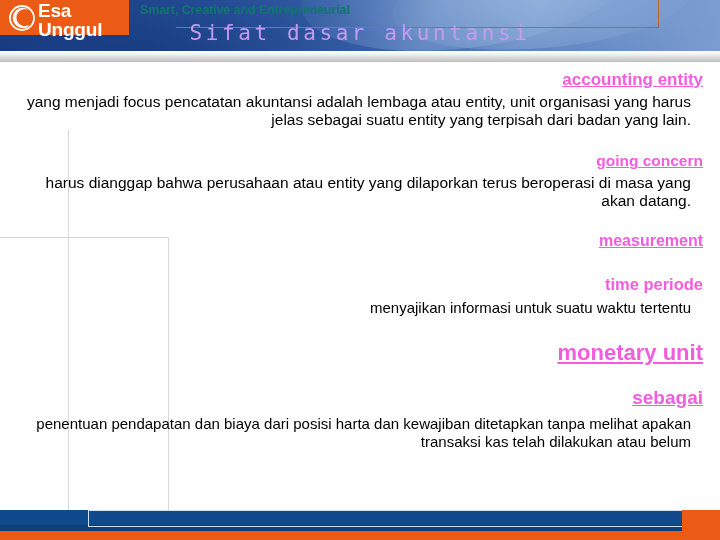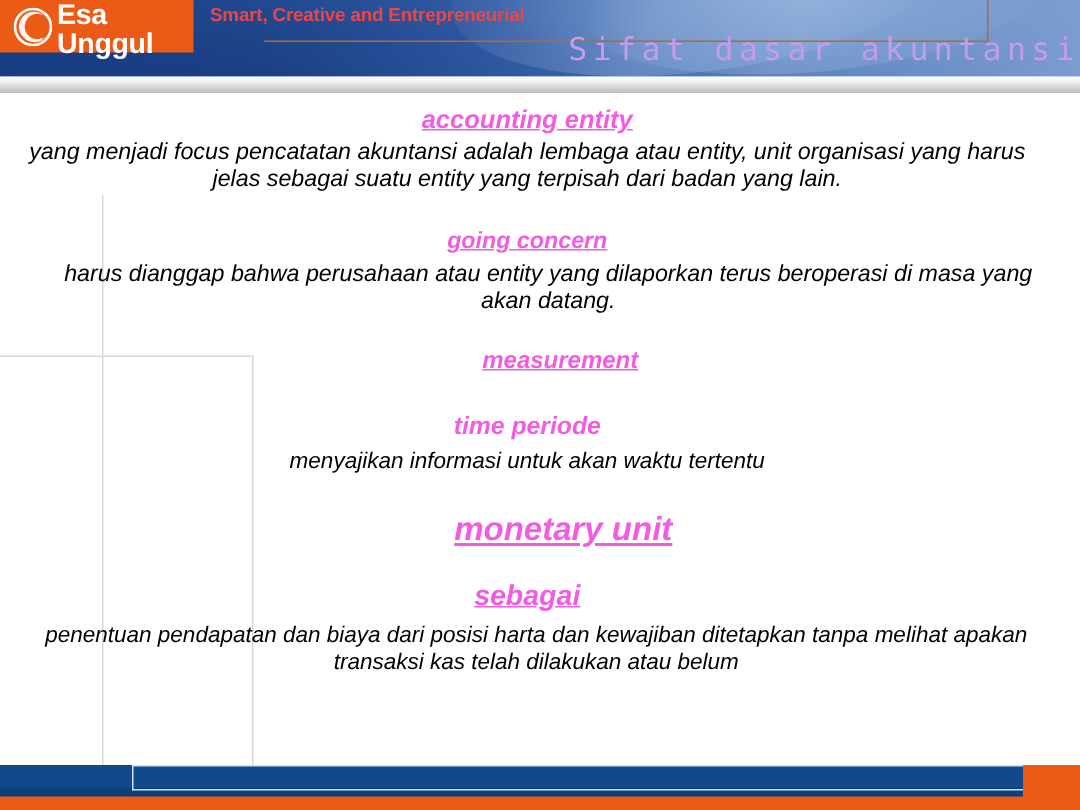--- a/index.html
+++ b/index.html
@@ -119,46 +119,46 @@
     font-weight: bold;
     color: #ffffff;
     letter-spacing: -0.2px;
     font-family: "Liberation Sans", sans-serif;
   }
   #tagline {
     position: absolute;
     left: 140px; top: 3px;
     font-size: 12.5px;
     font-weight: bold;
-    color: #ef4444;
+    color: #0f766e;
     letter-spacing: -0.1px;
     z-index: 6;
     font-family: "Liberation Sans", sans-serif;
   }
   #slide-title {
     position: absolute;
     left: 0; top: 21px;
     width: 720px;
-    text-align: right;
+    text-align: center;
     font-family: "DejaVu Sans Mono", monospace;
     font-size: 21px;
     letter-spacing: 3.6px;
     color: #c49bee;
     z-index: 7;
     white-space: nowrap;
   }
 
   
   #content {
     position: absolute;
     left: 0; top: 62px;
     width: 720px;
     z-index: 4;
   }
-  .block { width: 703px; text-align: center; font-style: italic; }
+  .block { width: 703px; text-align: right; }
   .term {
     color: #f45ce0;
     font-weight: bold;
     font-family: "Liberation Sans", sans-serif;
     line-height: 1.15;
   }
   .term.underline { text-decoration: underline; }
   .desc {
     color: #000000;
     font-family: "Liberation Sans", sans-serif;
@@ -269,21 +269,21 @@
       <div class="term underline">going concern</div>
       <div class="desc">harus dianggap bahwa perusahaan atau entity yang dilaporkan terus beroperasi di masa yang akan datang.</div>
     </div>
 
     <div class="block" id="block-measurement">
       <div class="term underline">measurement</div>
     </div>
 
     <div class="block" id="block-time-periode">
       <div class="term">time periode</div>
-      <div class="desc">menyajikan informasi untuk akan waktu tertentu</div>
+      <div class="desc">menyajikan informasi untuk suatu waktu tertentu</div>
     </div>
 
     <div class="block" id="block-monetary-unit">
       <div class="term underline">monetary unit</div>
     </div>
 
     <div class="block" id="block-accrual">
       <div class="term underline">sebagai</div>
       <div class="desc">penentuan pendapatan dan biaya dari posisi harta dan kewajiban ditetapkan tanpa melihat apakan transaksi kas telah dilakukan atau belum</div>
     </div>

